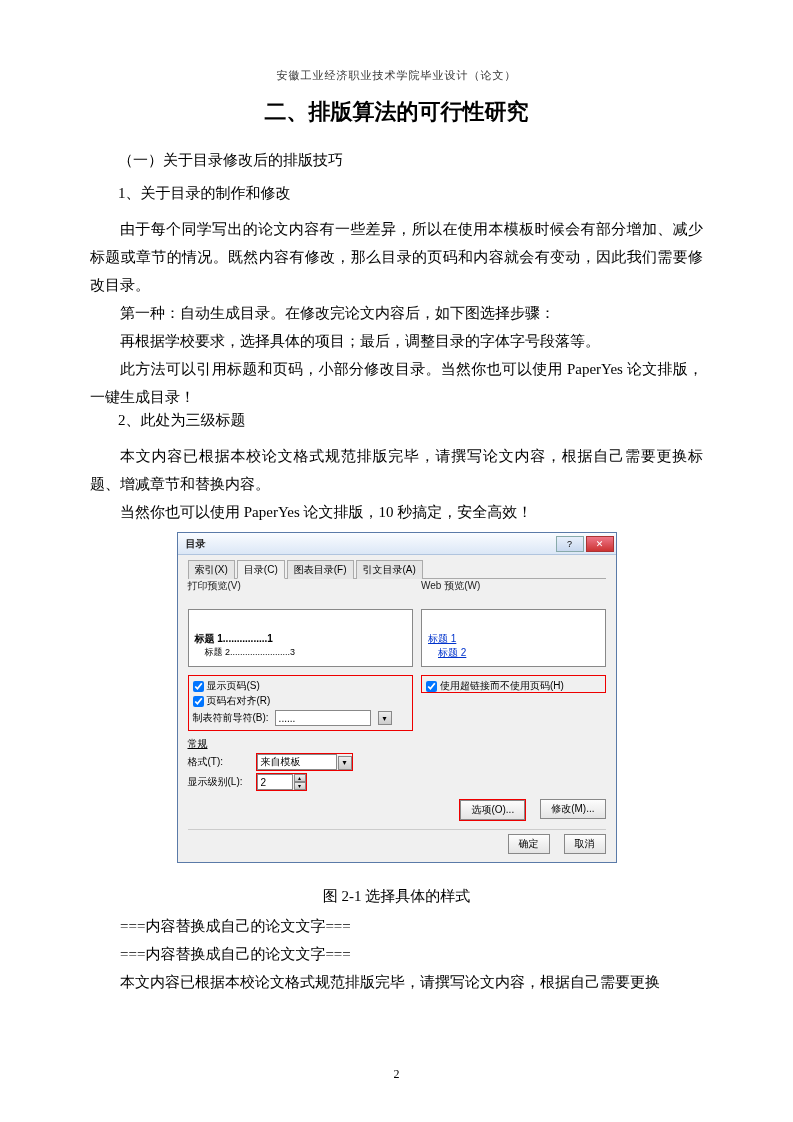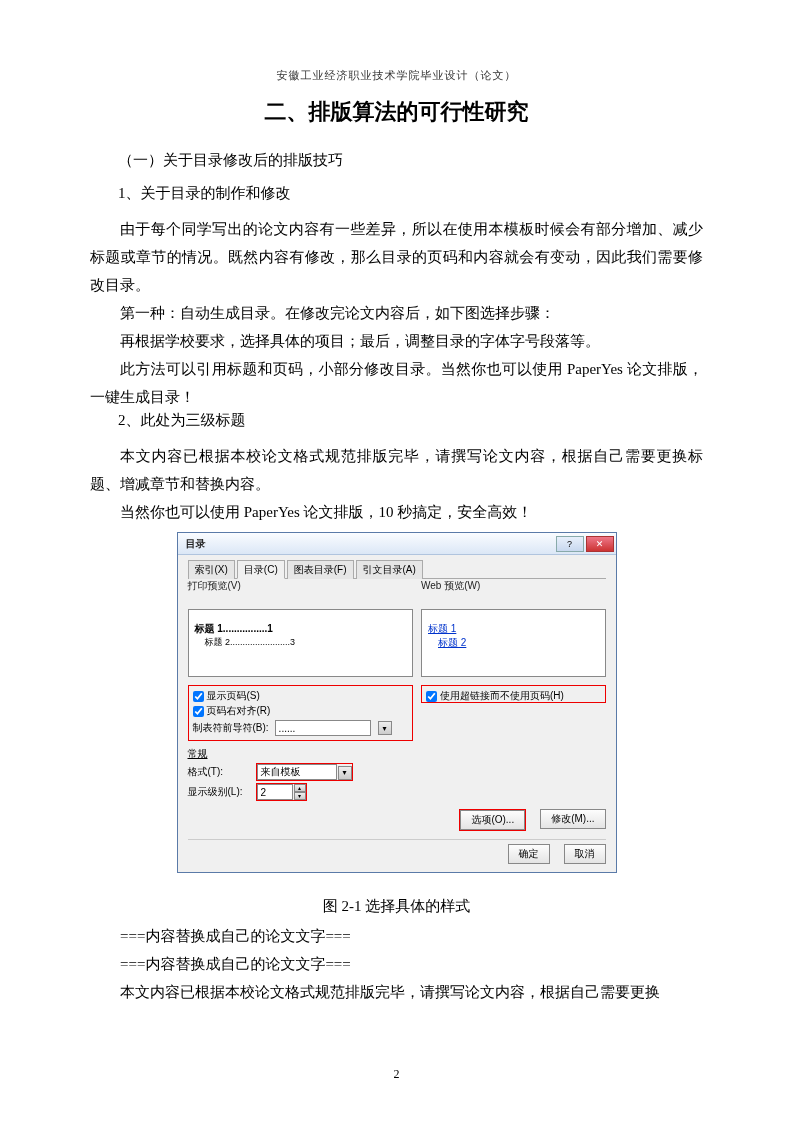--- a/index.html
+++ b/index.html
@@ -74,21 +74,21 @@
   .tab {
     border:1px solid #aaa; border-bottom:none; padding:2px 6px; background:#e6e6e6;
     font-size:10px; position:relative; top:1px;
   }
   .tab.active { background:#f0f0f0; border-bottom:1px solid #f0f0f0; }
   .opt-row1 { display:flex; gap:8px; }
   .col-l { flex:1.1; }
   .col-r { flex:0.9; }
   .field-label { font-size:10px; margin-bottom:16px; color:#222; }
   .preview-box {
-    border:1px solid #888; background:#fff; height:68px; padding:12px 6px;
+    border:1px solid #888; background:#fff; height:58px; padding:22px 6px;
     font-size:10px; overflow:hidden;
   }
   .preview-box .line1 { font-weight:bold; font-family: "SimHei", sans-serif; }
   .preview-box .line2 { margin-left:10px; font-size:9px; }
   .preview-box-r a { color:#0033cc; text-decoration:underline; }
   .red-frame { border:1.5px solid #e00; padding:2px 4px; margin-top:4px; }
   .chk-row { display:flex; align-items:center; gap:3px; font-size:10px; margin:1px 0; }
   .chk-row input { width:11px; height:11px; }
   .sel-row { display:flex; align-items:center; gap:6px; font-size:10px; margin:2px 0; }
   .sel { border:1px solid #888; background:#fff; height:16px; display:inline-flex; align-items:center; padding:0 3px; }

